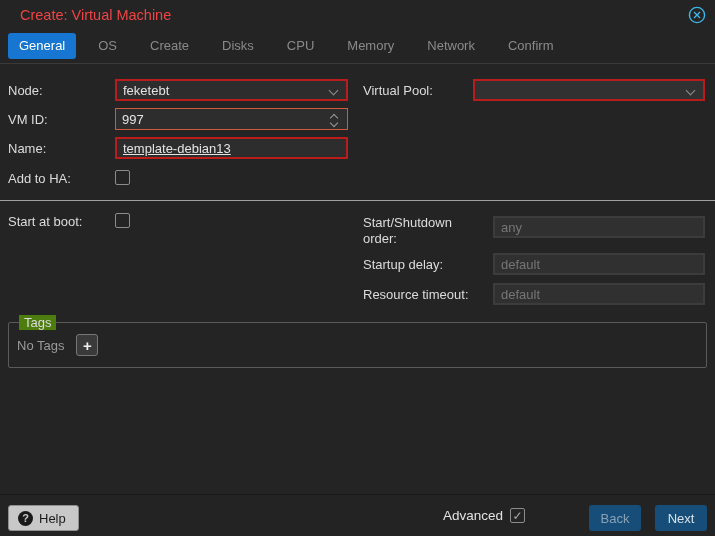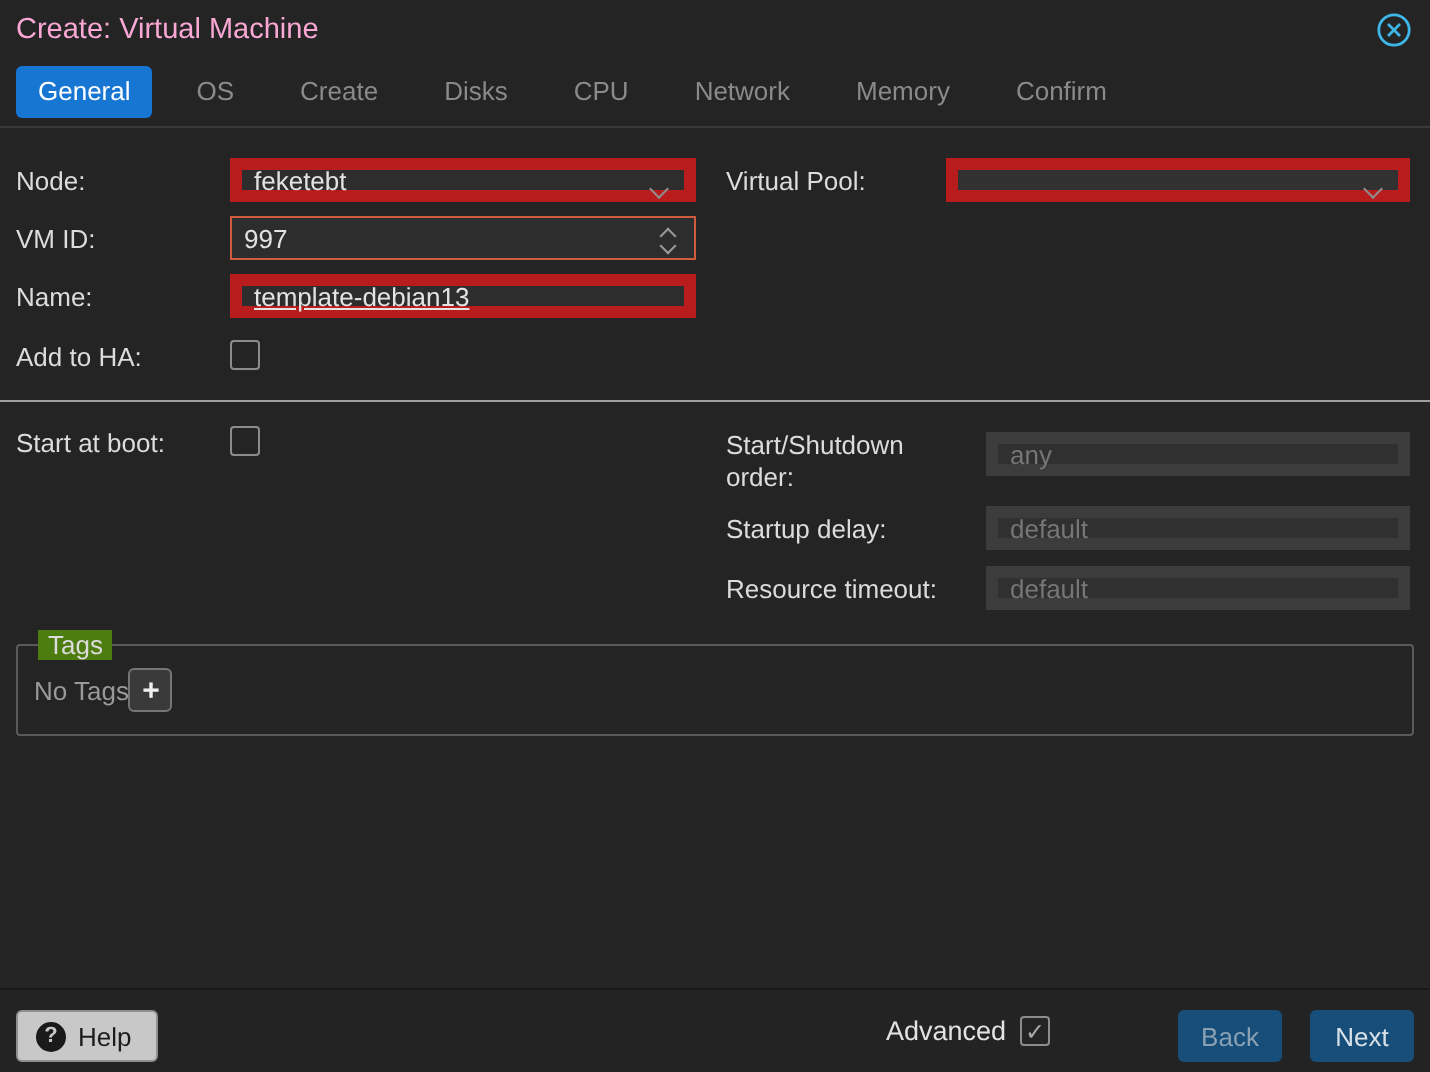--- a/index.html
+++ b/index.html
@@ -6,37 +6,37 @@
   html,body { width:715px; height:536px; }
   body {
     font-family:"Liberation Sans", sans-serif;
     background:#242424; color:#dcdcdc; font-size:13px;
     position:relative; overflow:hidden;
   }
   .dialog { position:absolute; inset:0; background:#242424; }
 
   
   .hdr { position:absolute; top:0; left:0; right:0; height:30px; }
-  .hdr-title { position:absolute; left:8px; top:7px; font-size:14.5px; color:#f9a8d4; }
+  .hdr-title { position:absolute; left:20px; top:7px; font-size:14.5px; color:#ef4444; }
   .close-btn { position:absolute; right:9px; top:6px; width:18px; height:18px; cursor:pointer; }
   .close-btn svg { display:block; }
 
   
   .tabbar { position:absolute; top:33px; left:8px; right:8px; height:30px;
             display:flex; align-items:flex-start; }
   .tabbar-rule { position:absolute; top:63px; left:0; right:0; height:1px; background:#3a3a3a; }
   .tab { padding:6px 11px; margin-right:11px; color:#8a8a8a; border-radius:3px;
          line-height:14px; cursor:pointer; }
   .tab.active { background:#1776d2; color:#ffffff; }
 
   
   .flabel { position:absolute; color:#dcdcdc; line-height:16px; }
   .field {
     position:absolute; height:22px; background:#2d2d2d;
-    border:6px solid #b91c1c; color:#e3e3e3; display:flex; align-items:center;
+    border:2px solid #b91c1c; color:#e3e3e3; display:flex; align-items:center;
     padding:0 6px; font-size:13px;
   }
   .field input {
     background:transparent; border:none; outline:none; color:#e3e3e3;
     font-family:"Liberation Sans", sans-serif; font-size:13px; width:100%;
   }
   .field.invalid { border:1px solid #d05b3c; }
   .field.disabled { background:#303030; border-color:#3c3c3c; }
   .field.disabled input::placeholder { color:#767676; }
   .field input::placeholder { color:#767676; }
@@ -59,21 +59,21 @@
   .cbx.checked { color:#a9a9a9; }
   .cbx.checked::after { content:"\2713"; }
 
   .divider { position:absolute; left:0; right:0; height:1px; background:#a0a0a0; }
 
   
   .tags-fs { position:absolute; left:8px; top:322px; width:699px; height:46px;
              border:1px solid #5a5a5a; border-radius:2px; padding:0 8px; }
   .tags-legend { position:absolute; top:-8px; left:10px; background:#4d7c0f;
                  padding:0 5px; color:#dcdcdc; font-size:13px; }
-  .tags-body { display:flex; align-items:center; height:100%; gap:0; }
+  .tags-body { display:flex; align-items:center; height:100%; gap:12px; }
   .no-tags { color:#9a9a9a; }
   .add-tag { width:22px; height:22px; background:#3a3a3a; border:1px solid #767676;
              border-radius:3px; color:#efefef; font-weight:bold; font-size:15px;
              display:flex; align-items:center; justify-content:center; cursor:pointer; }
 
   
   .footer { position:absolute; left:0; right:0; bottom:0; height:42px;
             background:#232323; border-top:1px solid #191919; }
   .help-btn { position:absolute; left:8px; top:10px; height:26px; padding:0 12px 0 9px;
               background:#c8c8c8; border:1px solid #8f8f8f; border-radius:3px;
@@ -104,22 +104,22 @@
       </svg>
     </div>
   </div>
 
   <div class="tabbar">
     <div class="tab active">General</div>
     <div class="tab">OS</div>
     <div class="tab">Create</div>
     <div class="tab">Disks</div>
     <div class="tab">CPU</div>
+    <div class="tab">Memory</div>
     <div class="tab">Network</div>
-    <div class="tab">Memory</div>
     <div class="tab">Confirm</div>
   </div>
   <div class="tabbar-rule"></div>
 
   <div class="flabel" style="left:8px; top:83px;">Node:</div>
   <div class="field" style="left:115px; top:79px; width:233px;">
     <span>feketebt</span>
     <span class="chev"></span>
   </div>
 

